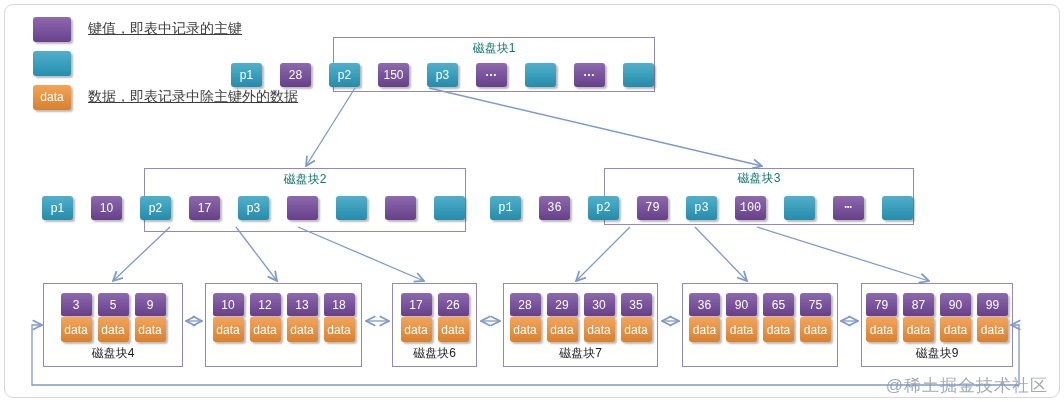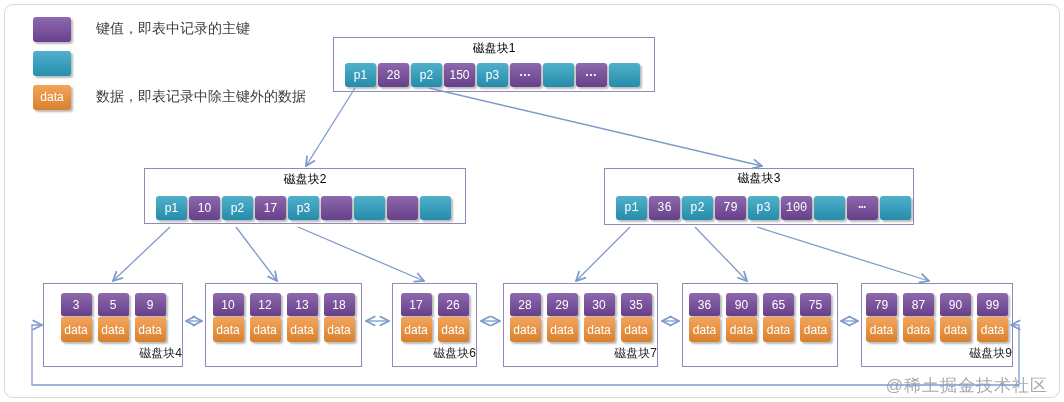--- a/index.html
+++ b/index.html
@@ -10,43 +10,43 @@
   
   .legend{position:absolute;left:33px;top:16px;z-index:2;}
   .legend-row{display:flex;align-items:center;height:26px;margin-bottom:8px;}
   .swatch{width:38px;height:25px;border-radius:3px;flex:0 0 auto;
           box-shadow:2px 2px 2px rgba(60,60,60,.35);
           display:flex;align-items:center;justify-content:center;
           color:#fff;font-size:12px;}
   .swatch.key{background:linear-gradient(rgba(255,255,255,.18),rgba(0,0,0,.10)),var(--key);}
   .swatch.pointer{background:linear-gradient(rgba(255,255,255,.18),rgba(0,0,0,.10)),var(--pointer);}
   .swatch.data{background:linear-gradient(rgba(255,255,255,.18),rgba(0,0,0,.10)),var(--data);}
-  .legend-label{margin-left:25px;font-size:14px;color:#3c3c3c;white-space:nowrap;}
+  .legend-label{margin-left:17px;font-size:14px;color:#3c3c3c;white-space:nowrap;text-decoration:underline;}
 
   
   .iblock,.lblock{position:absolute;border:1px solid var(--border);background:#fff;box-sizing:border-box;z-index:2;}
-  .block-title{text-align:center;font-size:12px;color:#000000;padding-top:3px;height:16px;line-height:15px;}
-  .cell-row{display:flex;gap:2px;padding-left:11px;}
+  .block-title{text-align:center;font-size:12px;color:#0f766e;padding-top:3px;height:16px;line-height:15px;}
+  .cell-row{display:flex;gap:18px;padding-left:11px;justify-content:flex-end;}
   #block1 .cell-row{margin-top:6px;}
   #block2 .cell-row,#block3 .cell-row{margin-top:8px;}
 
   .cell{width:31px;height:24px;border-radius:3px;color:#fff;font-size:12px;
         display:flex;align-items:center;justify-content:center;flex:0 0 auto;
         box-shadow:2px 2px 2px rgba(60,60,60,.35);}
   .cell.pointer{background:linear-gradient(rgba(255,255,255,.18),rgba(0,0,0,.12)),var(--pointer);}
   .cell.key{background:linear-gradient(rgba(255,255,255,.18),rgba(0,0,0,.12)),var(--key);}
   .cell.data{background:linear-gradient(rgba(255,255,255,.20),rgba(0,0,0,.10)),var(--data);}
   .cell.dots{font-weight:bold;letter-spacing:1px;}
   .cell.dots span{transform:translateY(-3px);}
 
   .entry-row{display:flex;justify-content:center;gap:6px;margin-top:9px;}
   .entry{display:flex;flex-direction:column;gap:1px;}
   .entry .kcell{height:23px;border-radius:3px 3px 2px 2px;}
   .entry .data{height:25px;border-radius:2px 2px 3px 3px;}
-  .leaf-title{position:absolute;bottom:4px;left:0;width:100%;text-align:right;
+  .leaf-title{position:absolute;bottom:4px;left:0;width:100%;text-align:center;
               font-size:12px;color:#1c1c1c;}
 
   
   #arrows{position:absolute;left:0;top:0;z-index:4;pointer-events:none;}
   #arrows path,#arrows line{fill:none;}
 
   
   .watermark{position:absolute;right:16px;bottom:5px;font-size:17px;color:#a2aab4;
              letter-spacing:1px;z-index:3;}
 </style>
@@ -95,21 +95,21 @@
           <span></span>
         </div>
         <div class="cell key dots">
           <span>…</span>
         </div>
         <div class="cell pointer">
           <span></span>
         </div>
       </div>
   </div>
-  <div class="iblock" id="block2" style="left:144px;top:168px;width:322px;height:56px;">
+  <div class="iblock" id="block2" style="left:144px;top:168px;width:322px;height:64px;">
     <div class="block-title">磁盘块2</div>
     <div class="cell-row">
         <div class="cell pointer">
           <span>p1</span>
         </div>
         <div class="cell key">
           <span>10</span>
         </div>
         <div class="cell pointer">
           <span>p2</span>

